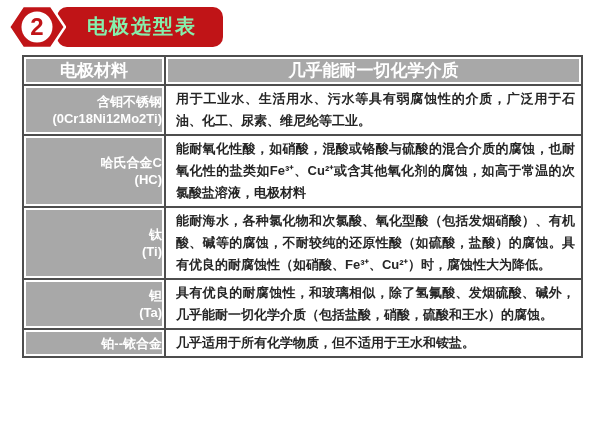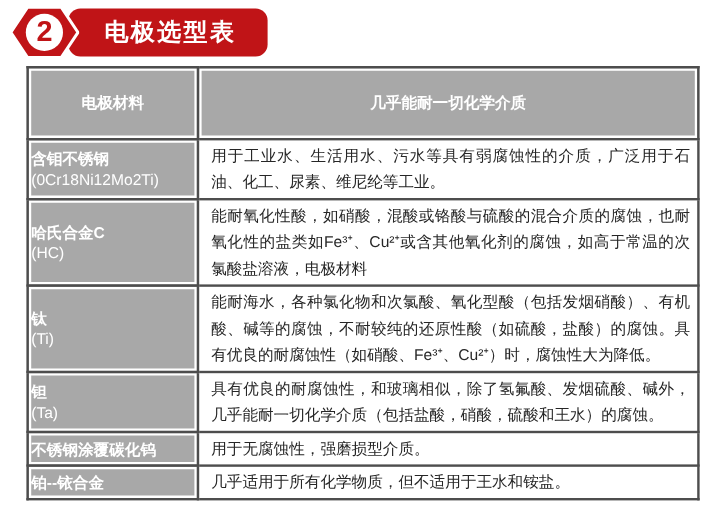--- a/index.html
+++ b/index.html
@@ -32,21 +32,21 @@
   .hex-num{
     position:absolute;left:0;top:0;width:100%;height:100%;
     display:flex;align-items:center;justify-content:center;
     color:var(--accent);
     font-size:24px;font-weight:bold;
     padding-top:1px;
   }
   .title-pill{
     margin-left:-9px;
     background:var(--accent);
-    color:#ffffff;
+    color:#86efac;
     border-radius:10px;
     font-size:20px;
     font-weight:bold;
     letter-spacing:2px;
     padding:6px 26px 7px 30px;
     z-index:1;
   }
   table.spec-table{
     margin:3px 0 0 22px;
     width:561px;
@@ -54,47 +54,47 @@
     table-layout:fixed;
   }
   .spec-table th,.spec-table td{
     border:2px solid var(--border-dark);
   }
   .spec-table col.c-material{width:142px;}
   .spec-table thead th{
     background:var(--cell-gray);
     box-shadow:inset 0 0 0 2px #ffffff;
     color:#ffffff;
-    font-size:13px;
+    font-size:17px;
     font-weight:bold;
     height:28px;
     text-align:center;
-    padding:20px;
+    padding:2px;
   }
   .spec-table th.material-cell{
     background:var(--cell-gray);
     box-shadow:inset 0 0 0 2px #ffffff;
     color:#ffffff;
     font-size:13px;
     font-weight:bold;
-    text-align:left;
+    text-align:right;
     vertical-align:middle;
     padding:3px 2px;
     line-height:17px;
   }
   .spec-table td.desc-cell{
     font-size:13px;
-    font-weight:400;
+    font-weight:700;
     color:var(--text-dark);
     line-height:22px;
     padding:2px 6px 2px 10px;
     vertical-align:middle;
     text-align:justify;
   }
-  .material-sub{display:block;font-weight:normal;}
+  .material-sub{display:block;font-weight:bold;}
 </style>
 </head>
 <body>
 
 <div class="section-header">
   <div class="hex-badge">
     <svg viewBox="0 0 58 46">
       <polygon points="1,23 15,2 43,2 57,23 43,44 15,44" fill="#c01417" stroke="#ffffff" stroke-width="2.5"></polygon>
       <circle cx="29" cy="23" r="15.5" fill="#ffffff"></circle>
     </svg>
@@ -141,27 +141,20 @@
   </tr>
 
   <tr>
     <th class="material-cell">
       <span>钽</span>
       <span class="material-sub">(Ta)</span>
     </th>
     <td class="desc-cell">具有优良的耐腐蚀性，和玻璃相似，除了氢氟酸、发烟硫酸、碱外，几乎能耐一切化学介质（包括盐酸，硝酸，硫酸和王水）的腐蚀。</td>
   </tr>
 
-  <tr>
-    <th class="material-cell">
-      <span>不锈钢涂覆碳化钨</span>
-      
-    </th>
-    <td class="desc-cell">用于无腐蚀性，强磨损型介质。</td>
-  </tr>
 
   <tr>
     <th class="material-cell">
       <span>铂--铱合金</span>
       
     </th>
     <td class="desc-cell">几乎适用于所有化学物质，但不适用于王水和铵盐。</td>
   </tr>
 </tbody>
 </table>

